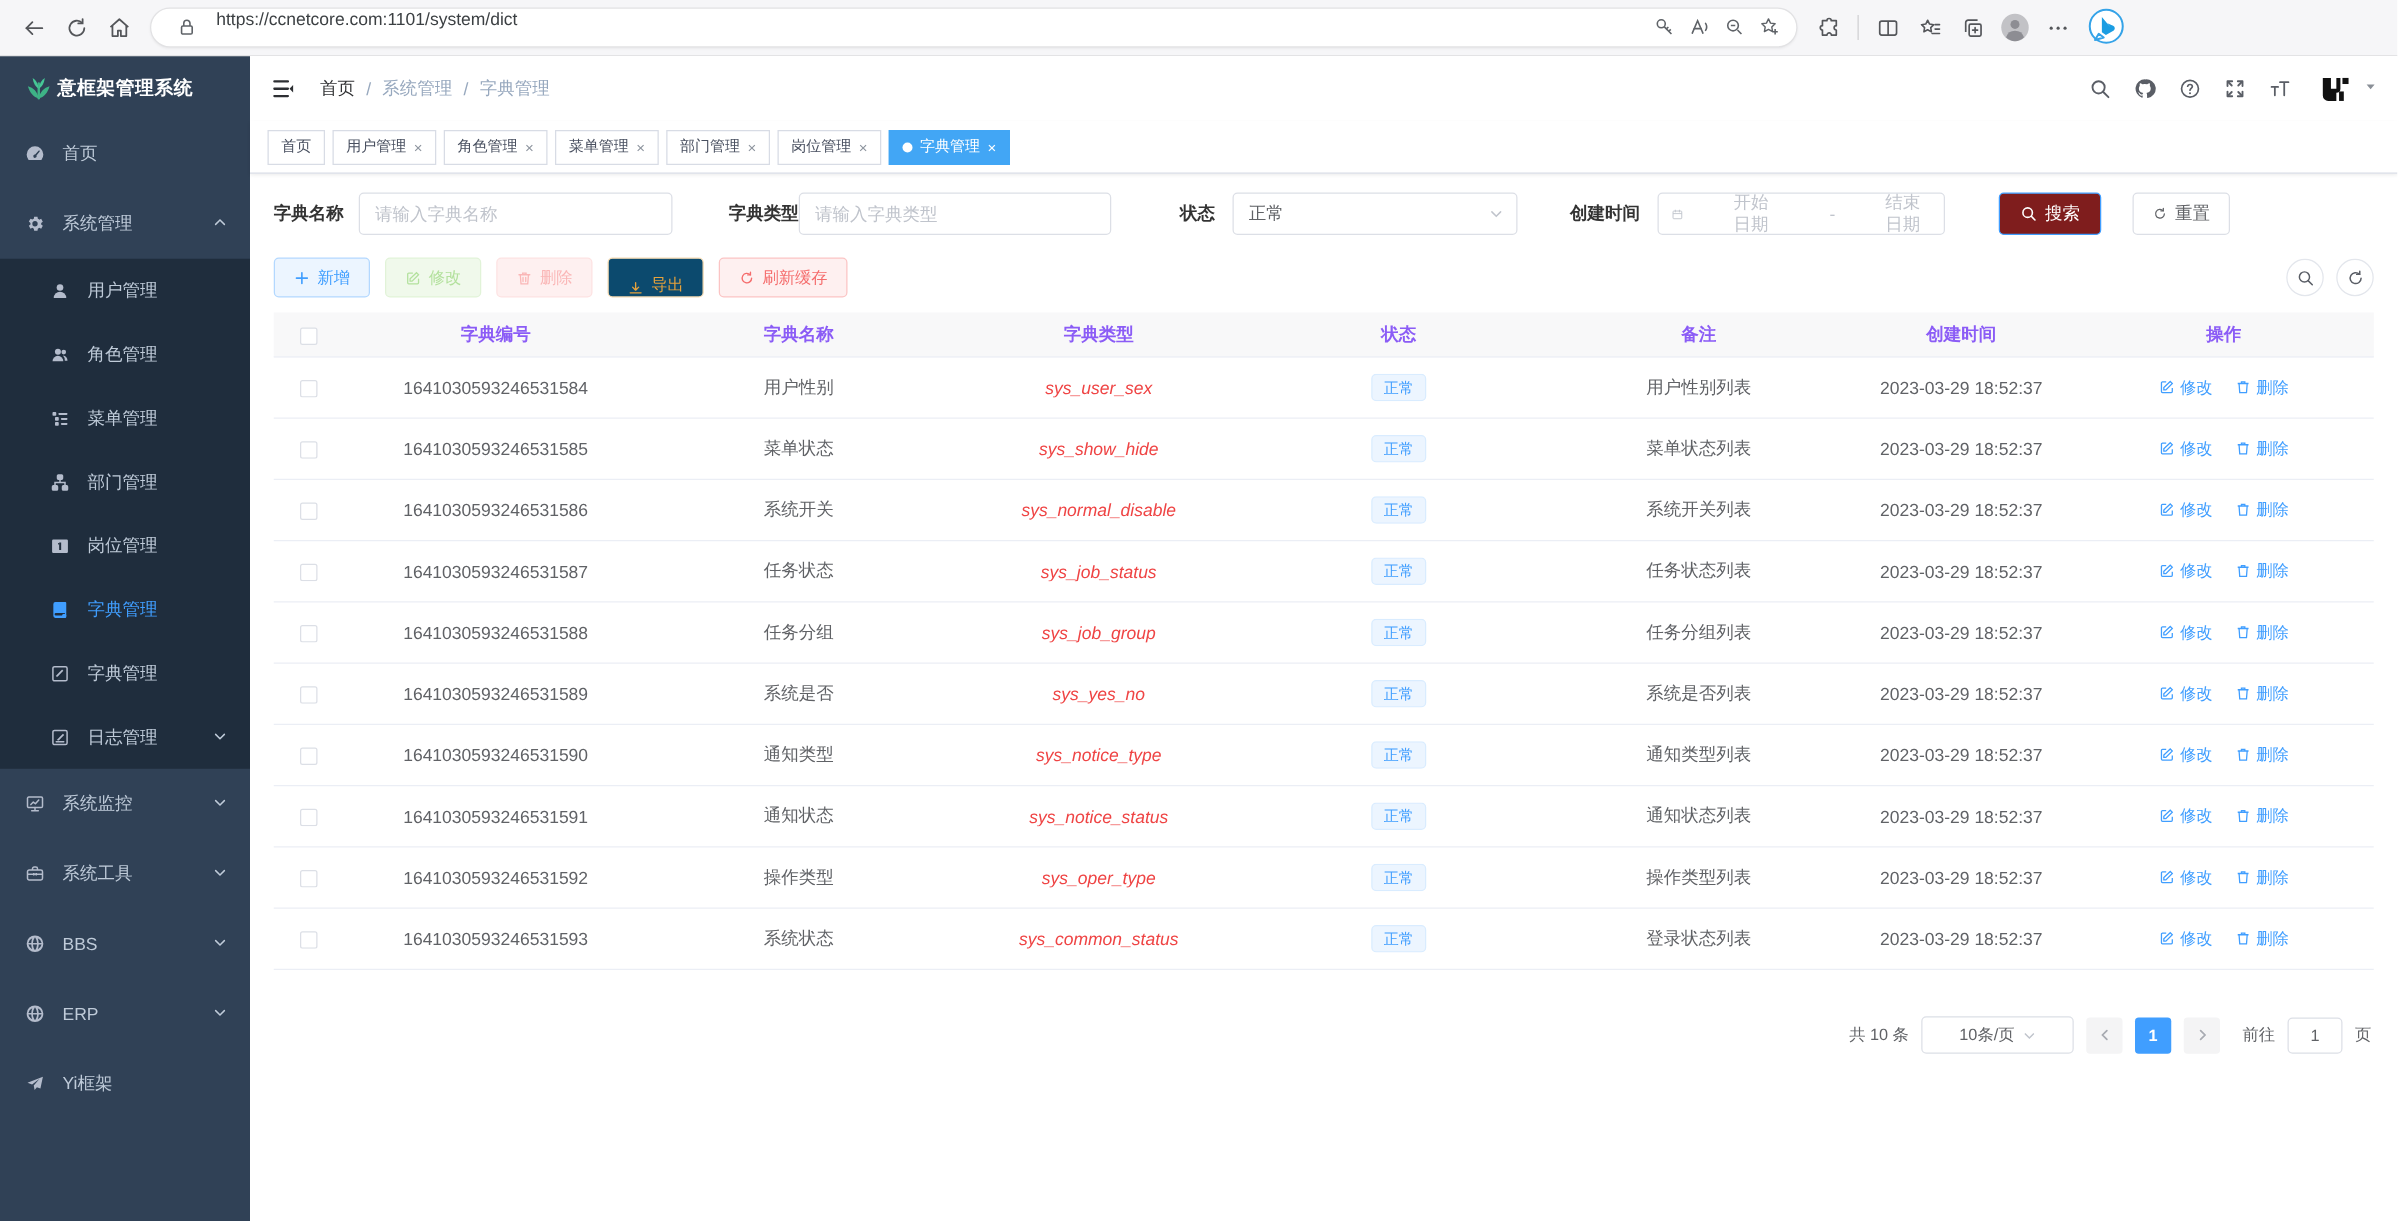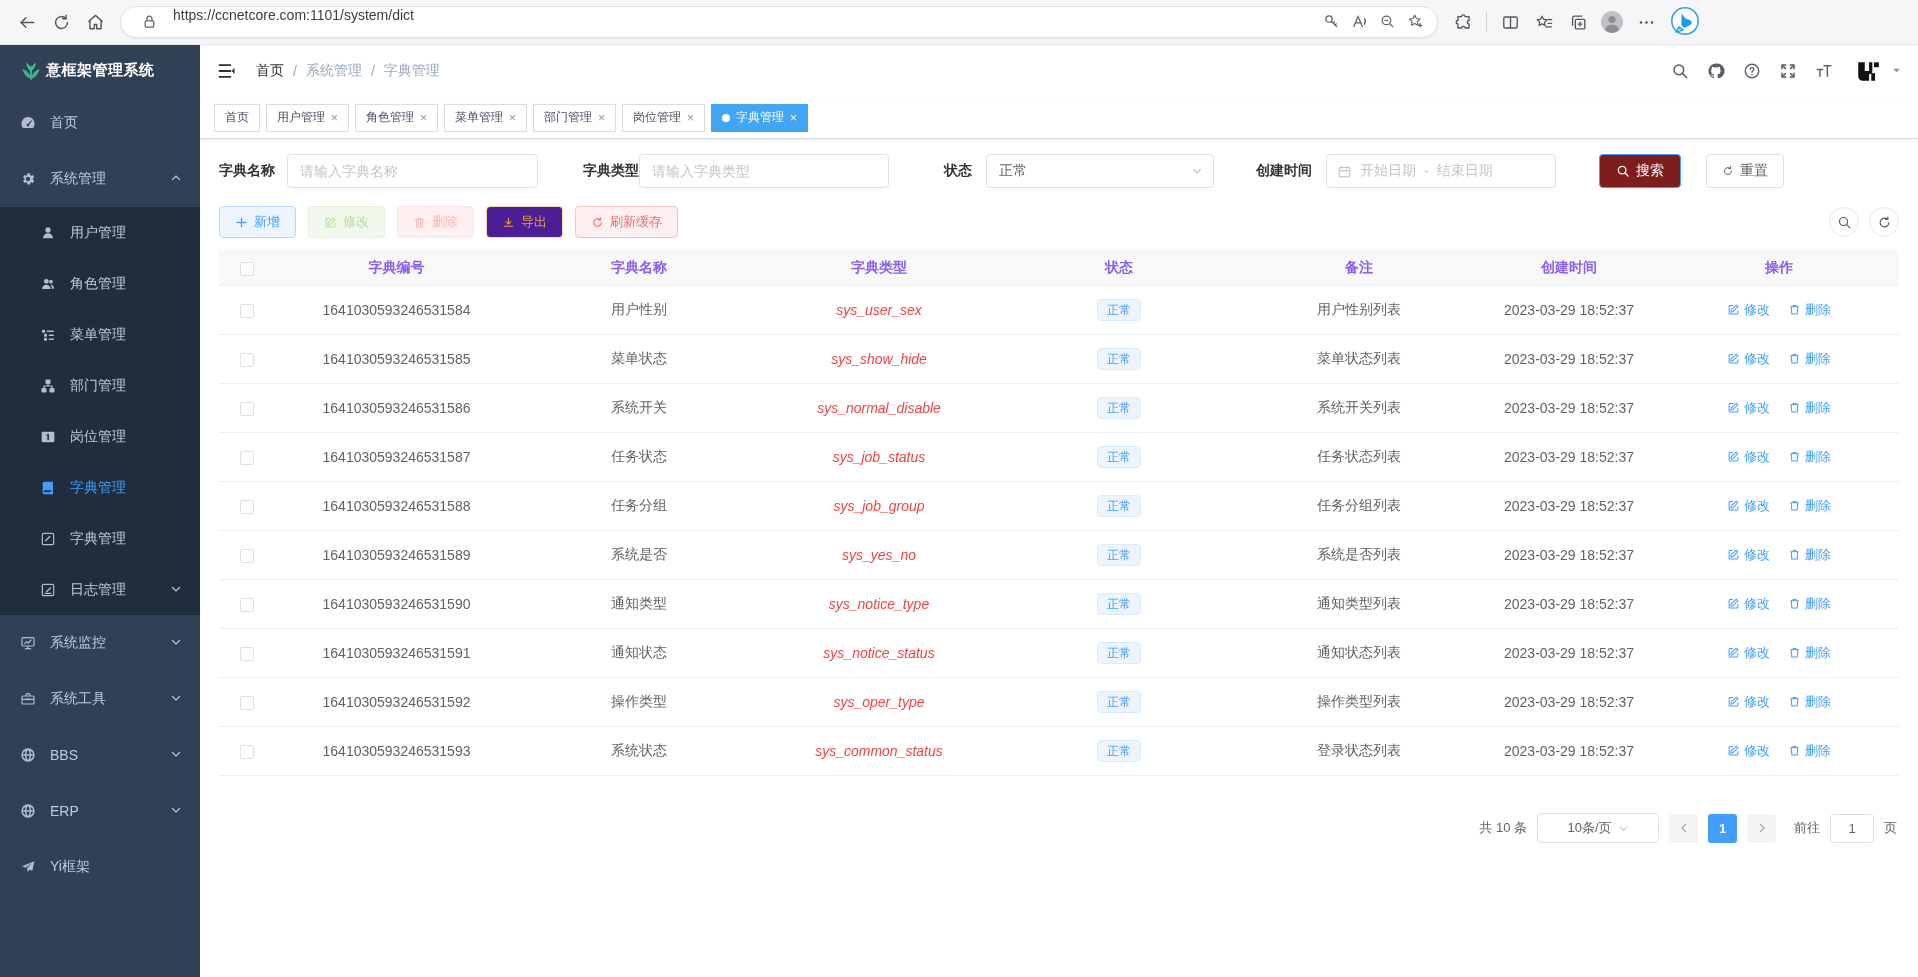--- a/index.html
+++ b/index.html
@@ -90,21 +90,21 @@
   .btn-search { background:#7f1d1d; border-color:#409eff; color:#fff;text-align:center; }
   .btn-reset { background:#fff; border-color:#dcdfe6; color:#606266; }
 
   .toolbar-row { display:flex; align-items:center; margin-top:17px; }
   .tb-btn { height:32px; border-radius:4px; display:inline-flex; align-items:center; padding:0 15px;
     font-size:13px; gap:6px; cursor:pointer; margin-right:12px; border:1px solid transparent; }
   .tb-btn svg { width:13px; height:13px; }
   .tb-add    { background:#ecf5ff; border-color:#b3d8ff; color:#409eff; }
   .tb-edit   { background:#f0f9eb; border-color:#e1f3d8; color:#b3e19d; cursor:not-allowed; }
   .tb-del    { background:#fef0f0; border-color:#fde2e2; color:#fab6b6; cursor:not-allowed; }
-  .tb-export { background:#4c1d95; border-color:#f5dab1; color:#e6a23c; }
+  .tb-export { background:#0c4a6e; border-color:#f5dab1; color:#e6a23c;align-items:flex-end; }
   .tb-cache  { background:#fef0f0; border-color:#fbc4c4; color:#f56c6c; }
   .toolbar-right { margin-left:auto; display:flex; gap:10px; }
   .circle-btn { width:30px; height:30px; border-radius:50%; border:1px solid #e3e6ec; background:#fff;
     display:flex; align-items:center; justify-content:center; color:#5a5e66; cursor:pointer; }
   .circle-btn svg { width:15px; height:15px; }
 
   
   .table { margin-top:12px; font-size:14px; }
   .t-row { display:grid; grid-template-columns:55px 245px 240px 240px 240px 240px 180px 240px;
     align-items:center; height:49px; border-bottom:1px solid #ebeef5; color:#606266; }
@@ -518,21 +518,21 @@
         <span class="f-label" style="margin-left:45px;">字典类型</span>
         <input class="f-input" style="width: 250px; margin-left: 0;" placeholder="请输入字典类型">
         <span class="f-label" style="margin-left:55px;">状态</span>
         <div class="f-select" style="width:228px; margin-left:14px;">
           <span class="val">正常</span>
           <svg viewBox="0 0 24 24" fill="none" stroke="currentColor" stroke-width="2.4" stroke-linecap="round">
               <path d="M5 9l7 7 7-7"></path>
             </svg>
         </div>
         <span class="f-label" style="margin-left:42px;">创建时间</span>
-        <div class="date-range" style="width:230px; margin-left:14px;">
+        <div class="date-range" style="width:230px; margin-left:14px;gap:40px;">
           <svg viewBox="0 0 24 24" fill="none" stroke="currentColor" stroke-width="1.8">
               <rect x="3.5" y="5.5" width="17" height="15" rx="1.5"></rect>
               <path d="M8 3v5M16 3v5M3.5 10.5h17"></path>
             </svg>
           <span>开始日期</span>
           <span>-</span>
           <span>结束日期</span>
         </div>
         <div class="btn btn-search" style="margin-left:43px; width:82px;">
           <svg viewBox="0 0 24 24" fill="none" stroke="currentColor" stroke-width="2.2">

